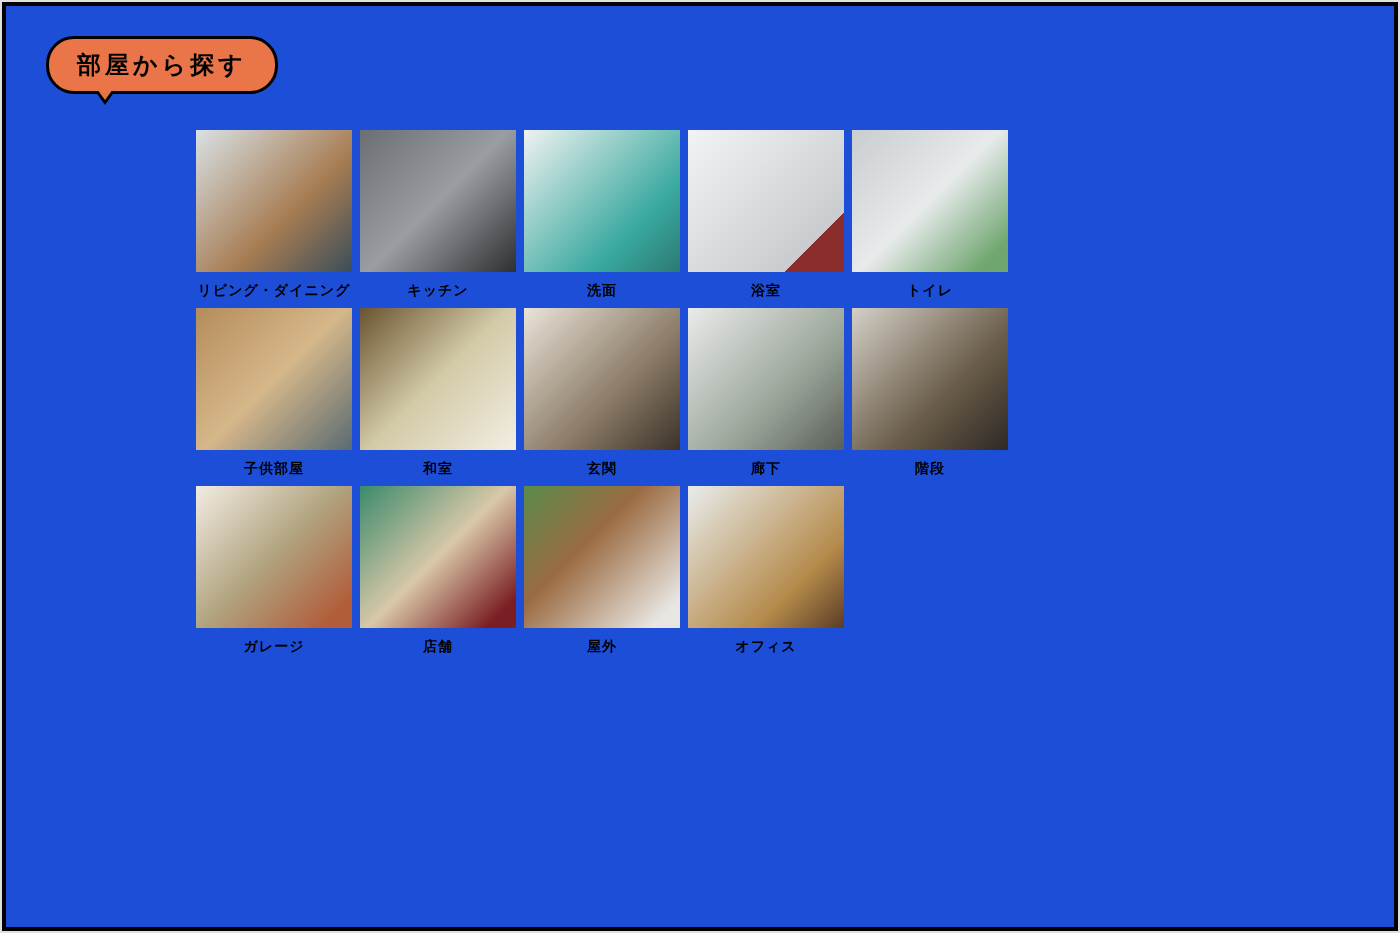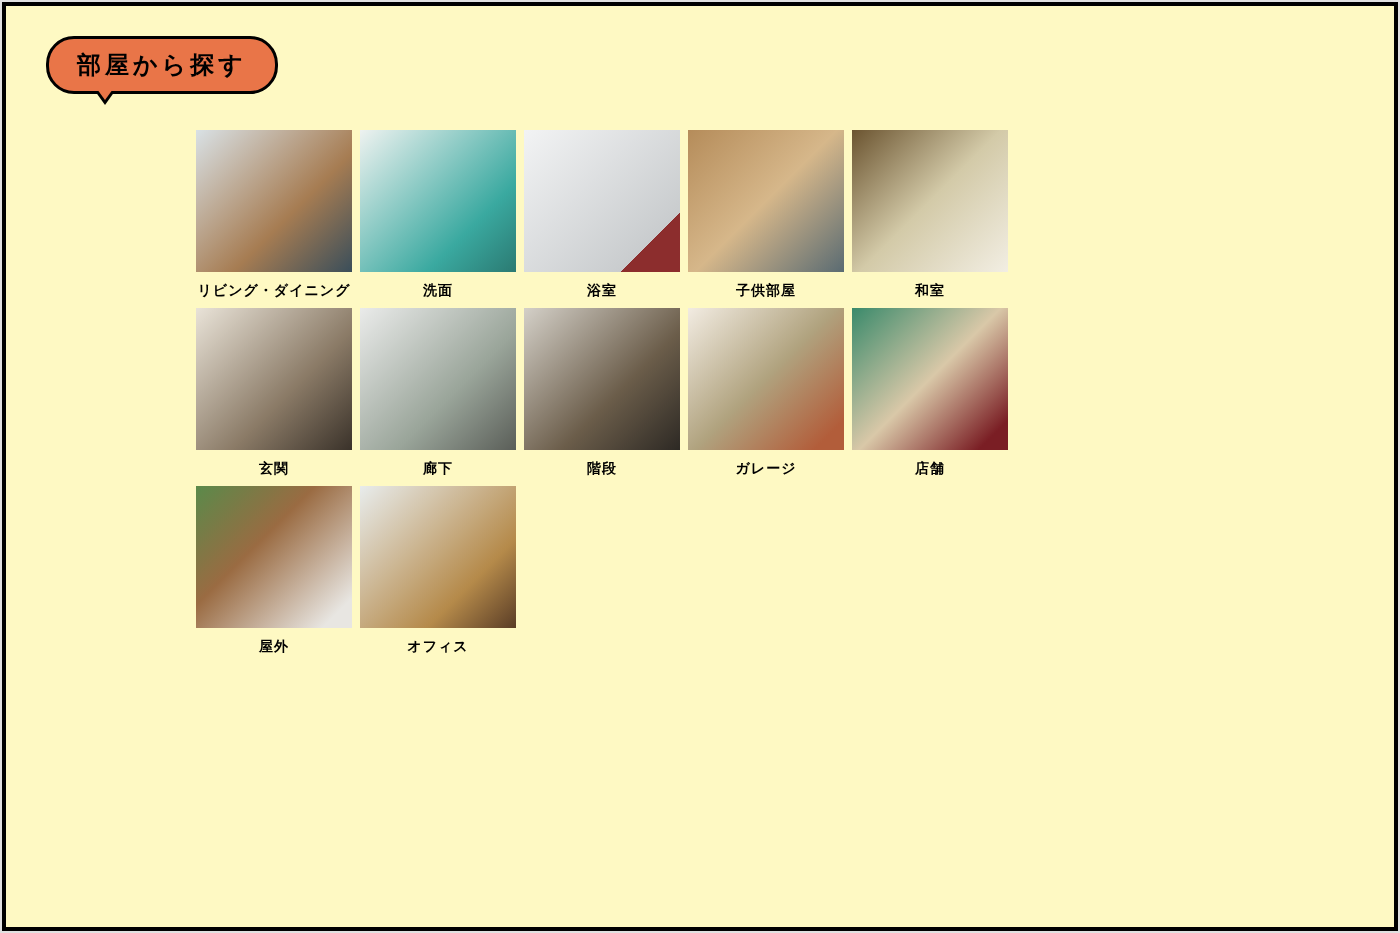--- a/index.html
+++ b/index.html
@@ -11,21 +11,21 @@
       font-family: -apple-system, BlinkMacSystemFont, "Hiragino Sans", "Hiragino Kaku Gothic ProN", Meiryo, sans-serif;
       background: #e0e0e0;
       width: 1400px;
       height: 933px;
     }
     .frame {
       border: 4px solid #000;
       width: 1396px;
       height: 929px;
       margin: 2px;
-      background: #fef9c3;
+      background: #1d4ed8;
       padding: 30px 40px;
       position: relative;
     }
     .speech-label {
       display: inline-block;
       background: #e97548;
       color: #000;
       font-weight: 700;
       font-size: 24px;
       letter-spacing: 4px;
@@ -110,26 +110,34 @@
 <div class="frame">
 
   <div class="speech-label">部屋から探す</div>
 
   <div class="grid">
       <div class="tile">
         <div class="thumb t1"></div>
         <div class="caption">リビング・ダイニング</div>
       </div>
       <div class="tile">
+        <div class="thumb t2"></div>
+        <div class="caption">キッチン</div>
+      </div>
+      <div class="tile">
         <div class="thumb t3"></div>
         <div class="caption">洗面</div>
       </div>
       <div class="tile">
         <div class="thumb t4"></div>
         <div class="caption">浴室</div>
+      </div>
+      <div class="tile">
+        <div class="thumb t5"></div>
+        <div class="caption">トイレ</div>
       </div>
       <div class="tile">
         <div class="thumb t8"></div>
         <div class="caption">子供部屋</div>
       </div>
       <div class="tile">
         <div class="thumb t10"></div>
         <div class="caption">和室</div>
       </div>
       <div class="tile">

